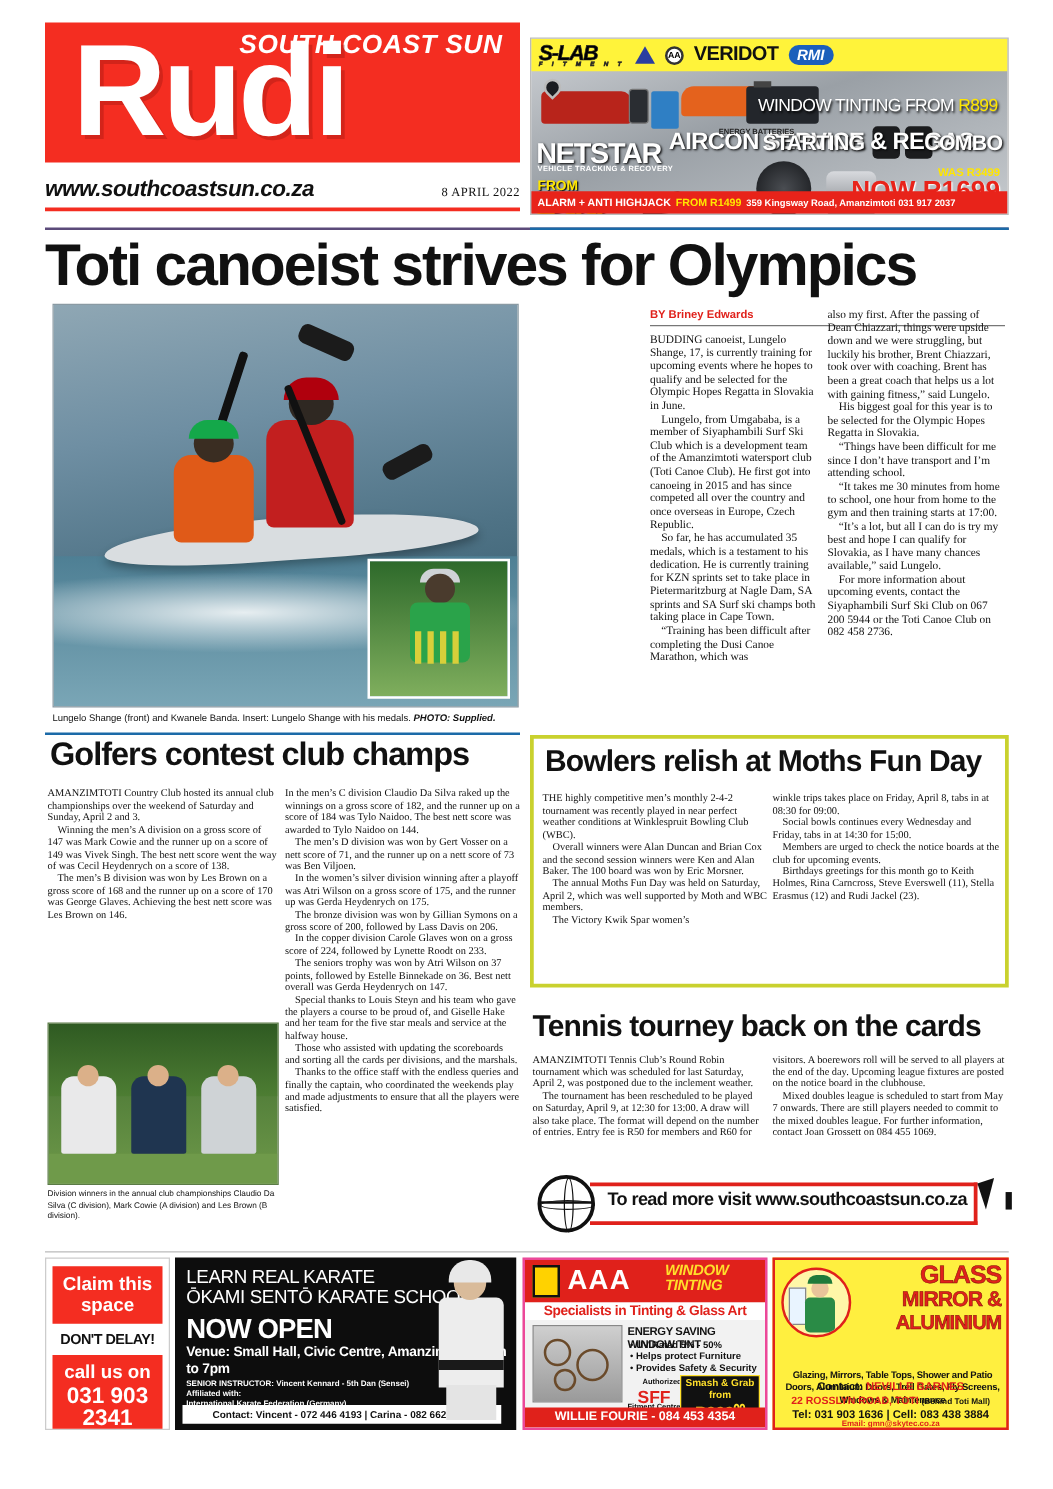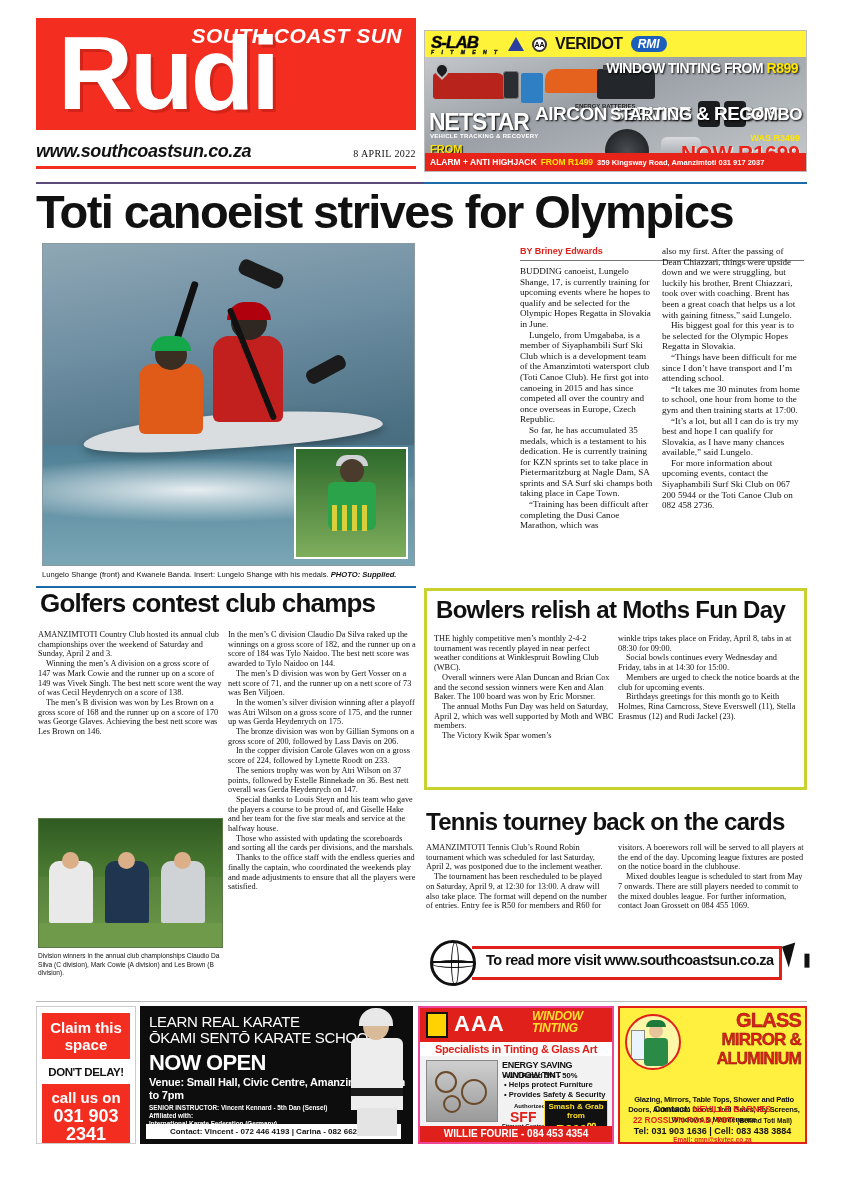--- a/index.html
+++ b/index.html
@@ -63,21 +63,21 @@
   .aa-badge{width:15px;height:15px;border-radius:50%;background:#fff;border:2px solid #333;font-size:7px;font-weight:bold;display:flex;align-items:center;justify-content:center;font-family:"Liberation Sans",sans-serif;}
   .veridot{font-family:"Liberation Sans",sans-serif;font-weight:bold;font-size:16px;color:#111;letter-spacing:-.5px;}
   .rmi{background:#1b5fbb;color:#fff;border-radius:10px;padding:1px 7px;font-family:"Liberation Sans",sans-serif;font-weight:bold;font-size:12px;font-style:italic;}
   .topad-body { position: absolute; top: 26px; left:0; right:0; bottom: 18px; }
   .ta-netstar{position:absolute;left:4px;top:52px;font-family:"Liberation Sans",sans-serif;font-weight:bold;font-size:23px;color:#fff;letter-spacing:-1px;text-shadow:1px 1px 2px #000;}
   .ta-netstar-sub{position:absolute;left:5px;top:76px;font-family:"Liberation Sans",sans-serif;font-weight:bold;font-size:6px;color:#fff;letter-spacing:.3px;}
   .ta-from{position:absolute;left:5px;top:86px;font-family:"Liberation Sans",sans-serif;font-weight:bold;font-size:11px;color:#ffe600;text-shadow:1px 1px 1px #000;}
   .ta-r99{position:absolute;left:3px;top:96px;font-family:"Liberation Sans",sans-serif;font-weight:bold;font-size:30px;color:#ffe600;text-shadow:2px 2px 2px #000;}
   .ta-pm{font-size:11px;color:#fff;}
   .ta-aircon{position:absolute;left:110px;top:48px;font-family:"Liberation Sans",sans-serif;font-weight:bold;font-size:19px;color:#fff;line-height:18px;text-shadow:1px 1px 2px #000;letter-spacing:-.5px;}
-  .ta-window{position:absolute;right:8px;top:4px;text-align:right;font-family:"Liberation Sans",sans-serif;font-weight:bold;font-size:14px;color:#fff;line-height:15px;text-shadow:1px 1px 2px #000;letter-spacing:-.5px;}
+  .ta-window{position:absolute;right:8px;top:20px;text-align:right;font-family:"Liberation Sans",sans-serif;font-weight:normal;font-size:14px;color:#fff;line-height:15px;text-shadow:1px 1px 2px #000;letter-spacing:-.5px;}
   .ta-r899{color:#ffe600;}
   .ta-starting{position:absolute;left:185px;top:48px;font-family:"Liberation Sans",sans-serif;font-weight:bold;font-size:17px;color:#fff;text-shadow:1px 1px 2px #000;letter-spacing:-.5px;}
   .ta-combo{position:absolute;right:4px;top:48px;font-family:"Liberation Sans",sans-serif;font-weight:bold;font-size:17px;color:#fff;text-shadow:1px 1px 2px #000;letter-spacing:-.5px;}
   .ta-was{position:absolute;right:6px;top:76px;font-family:"Liberation Sans",sans-serif;font-weight:bold;font-size:9px;color:#ffe600;}
   .ta-now{position:absolute;right:6px;top:84px;font-family:"Liberation Sans",sans-serif;font-weight:bold;font-size:21px;color:#e8231a;text-shadow:1px 1px 1px #fff;}
   .ta-toyota{position:absolute;left:120px;top:102px;font-family:"Liberation Sans",sans-serif;font-weight:bold;font-size:7px;color:#e8231a;text-shadow:0 0 1px #fff;line-height:8px;}
   .ta-bat{position:absolute;left:150px;top:46px;font-family:"Liberation Sans",sans-serif;font-weight:bold;font-size:6px;color:#222;}
   .ta-pb{position:absolute;right:80px;top:100px;font-family:"Liberation Sans",sans-serif;font-weight:bold;font-size:9px;color:#ddd;font-style:italic;}
   .topad-foot{
     position:absolute;left:0;right:0;bottom:0;height:18px;background:#e8231a;

